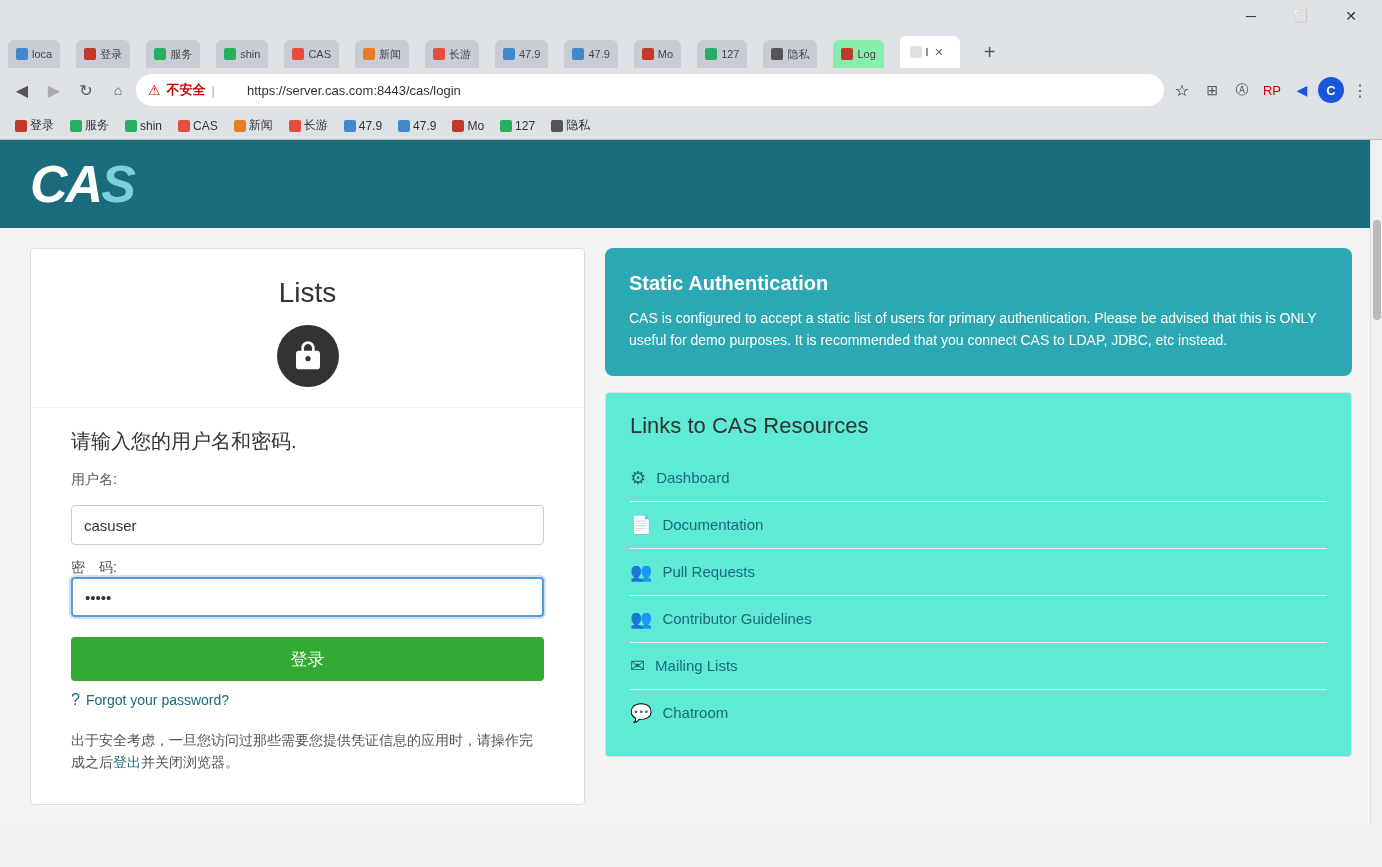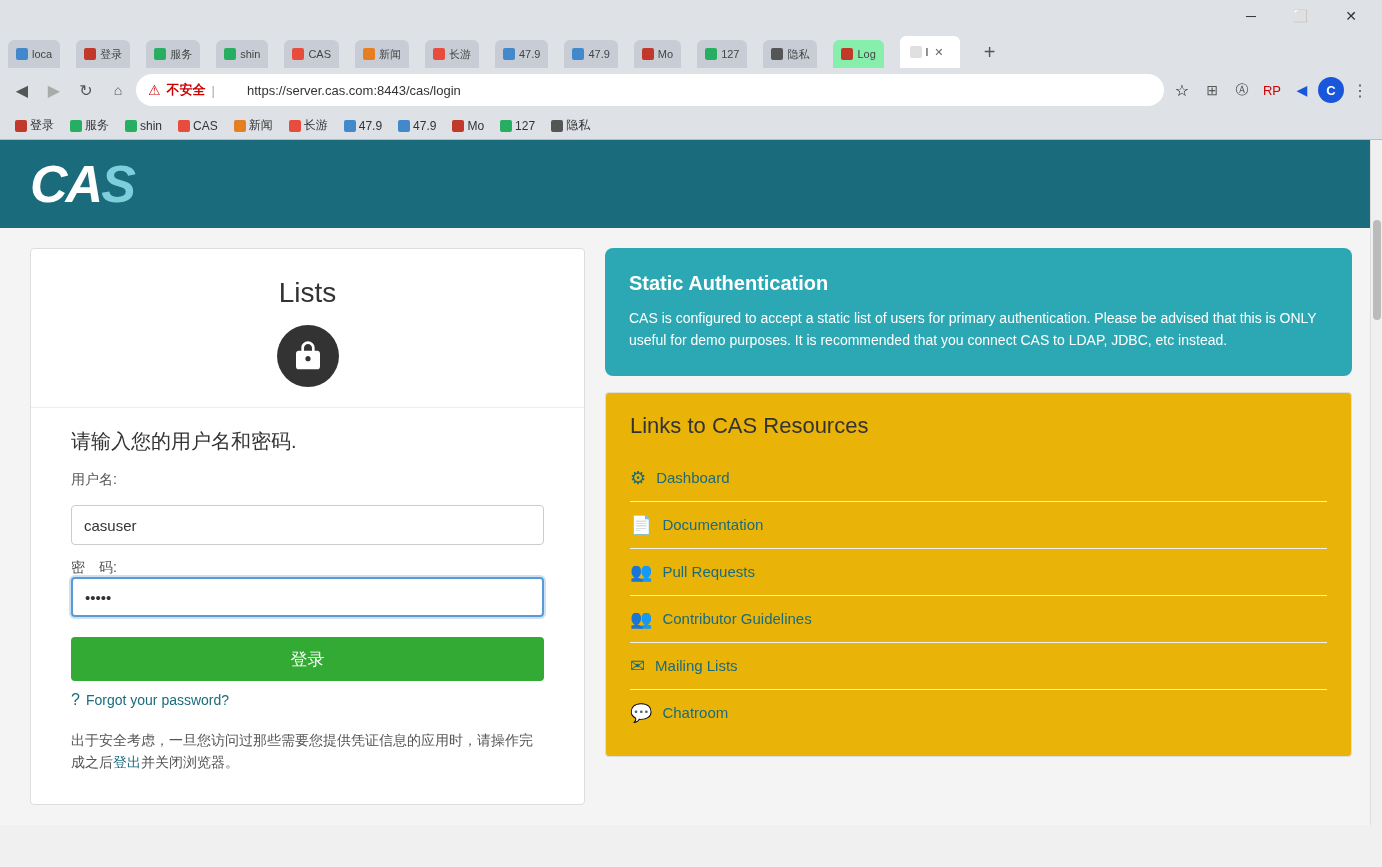--- a/index.html
+++ b/index.html
@@ -203,21 +203,21 @@
       </div>
     </div>
 
     <div style="flex:1; display:flex; flex-direction:column; gap:16px;">
 
       <div style="background:#2ba8b4; border-radius:8px; padding:24px 24px; color:white;">
         <h2 style="font-size:20px; font-weight:bold; margin-bottom:12px;">Static Authentication</h2>
         <p style="font-size:14px; line-height:1.6;">CAS is configured to accept a static list of users for primary authentication. Please be advised that this is ONLY useful for demo purposes. It is recommended that you connect CAS to LDAP, JDBC, etc instead.</p>
       </div>
 
-      <div style="background:#eab308; border:1px solid #ddd; border-radius:4px; padding:20px 24px;">
+      <div style="background:#5eead4; border:1px solid #ddd; border-radius:4px; padding:20px 24px;">
         <h2 style="font-size:22px; font-weight:400; color:#333; margin-bottom:16px;">Links to CAS Resources</h2>
 
         <a href="#" style="display:flex;align-items:center;gap:10px;padding:12px 0;border-bottom:1px solid #eee;color:#1a6b7c;font-size:15px;text-decoration:none;">
           <span style="font-size:18px;">⚙</span>
           <span>Dashboard</span>
         </a>
 
         <a href="#" style="display:flex;align-items:center;gap:10px;padding:12px 0;border-bottom:1px solid #eee;color:#1a6b7c;font-size:15px;text-decoration:none;">
           <span style="font-size:18px;">📄</span>
           <span>Documentation</span>

